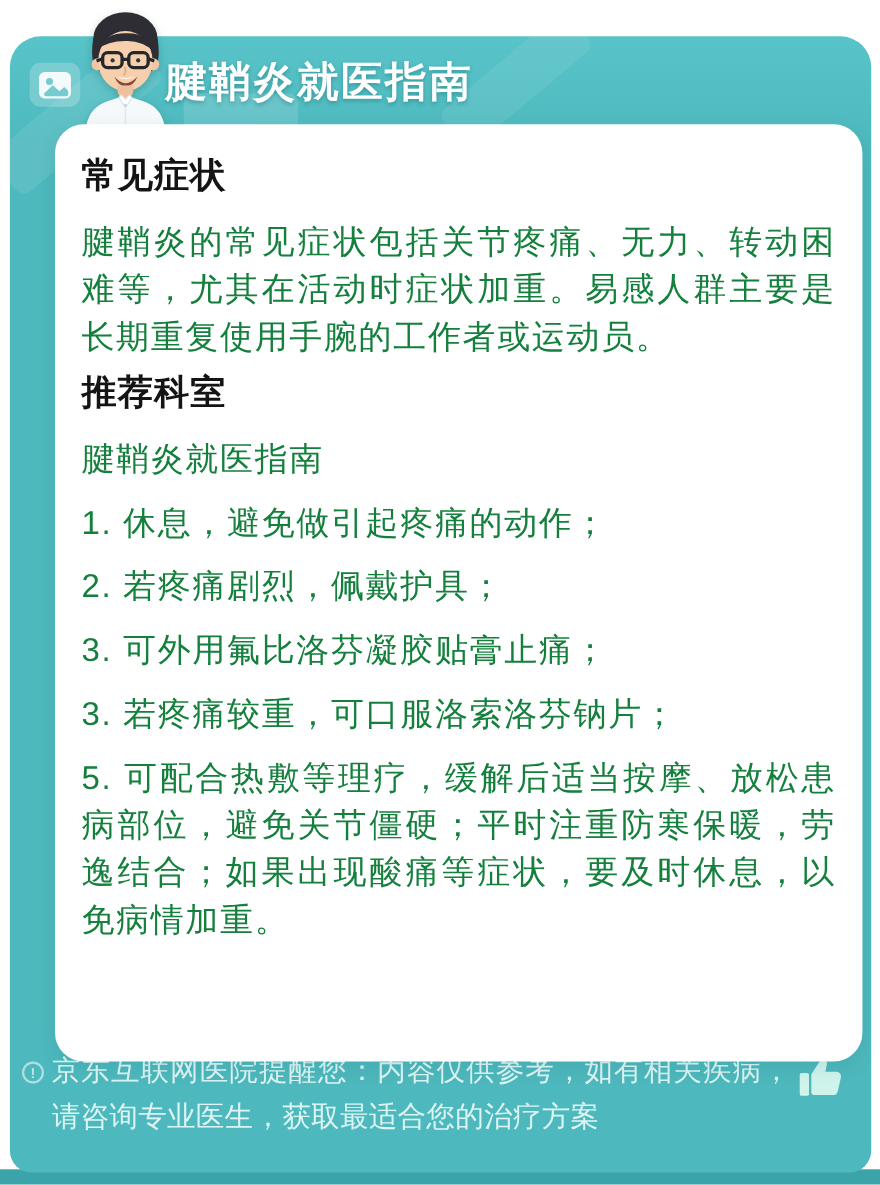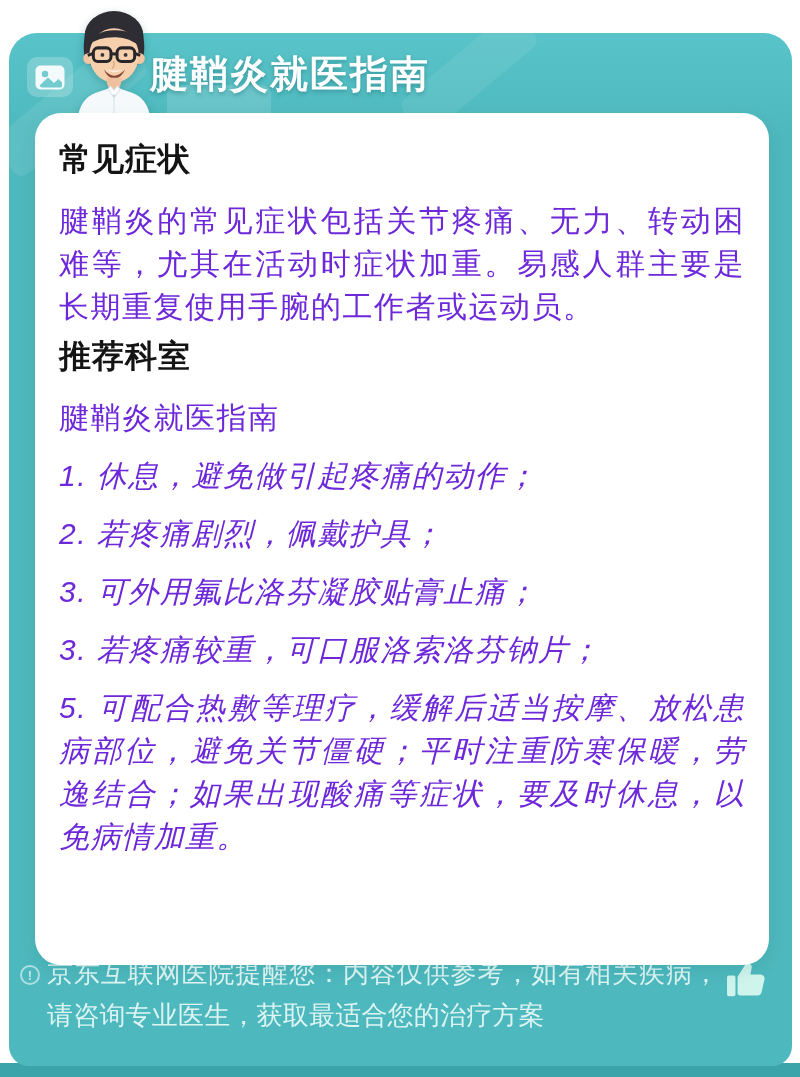--- a/index.html
+++ b/index.html
@@ -42,36 +42,36 @@
     position:absolute; left:141px; top:16px;
     font-size:38px; font-weight:bold; color:#ffffff; letter-spacing:2px;
     text-shadow:0 2px 4px rgba(0,80,85,0.35);
     white-space:nowrap;
   }
   .avatar {
     position:absolute; left:56px; top:3px; width:114px; height:116px; z-index:3;
     filter:drop-shadow(0 3px 4px rgba(0,70,75,0.25));
   }
   .content-card {
-    position:absolute; left:35px; top:113px; width:734px; height:852px;
+    position:absolute; left:50px; top:113px; width:734px; height:852px;
     background:#ffffff; border-radius:26px; z-index:4;
     padding:26px 24px 0 24px;
     box-shadow:0 6px 16px rgba(0,90,95,0.10);
     overflow:hidden;
   }
   .content-card h2 {
     font-size:32px; line-height:40px; font-weight:bold; color:#141414;
     letter-spacing:1px; margin-top:8px;
   }
   .content-card h2:first-child { margin-top:0; }
   .content-card p {
-    font-size:30px; line-height:43px; color:#6d28d9;
+    font-size:30px; line-height:43px; color:#15803d;
     letter-spacing:1.5px; margin-top:20px; text-align:justify;
   }
-  .content-card .tip { margin-top:15px;font-style:italic; }
+  .content-card .tip { margin-top:15px; }
   .footer {
     position:absolute; left:9px; top:952px; width:783px; z-index:2;
     display:flex; align-items:flex-start; padding:0 14px 0 11px;
   }
   .info-icon {
     flex:0 0 auto; width:20px; height:20px; margin-top:13px; margin-right:7px;
     border:2px solid rgba(255,255,255,0.55); border-radius:50%;
     color:rgba(255,255,255,0.65); font-size:13px; font-weight:bold;
     display:flex; align-items:center; justify-content:center;
   }

